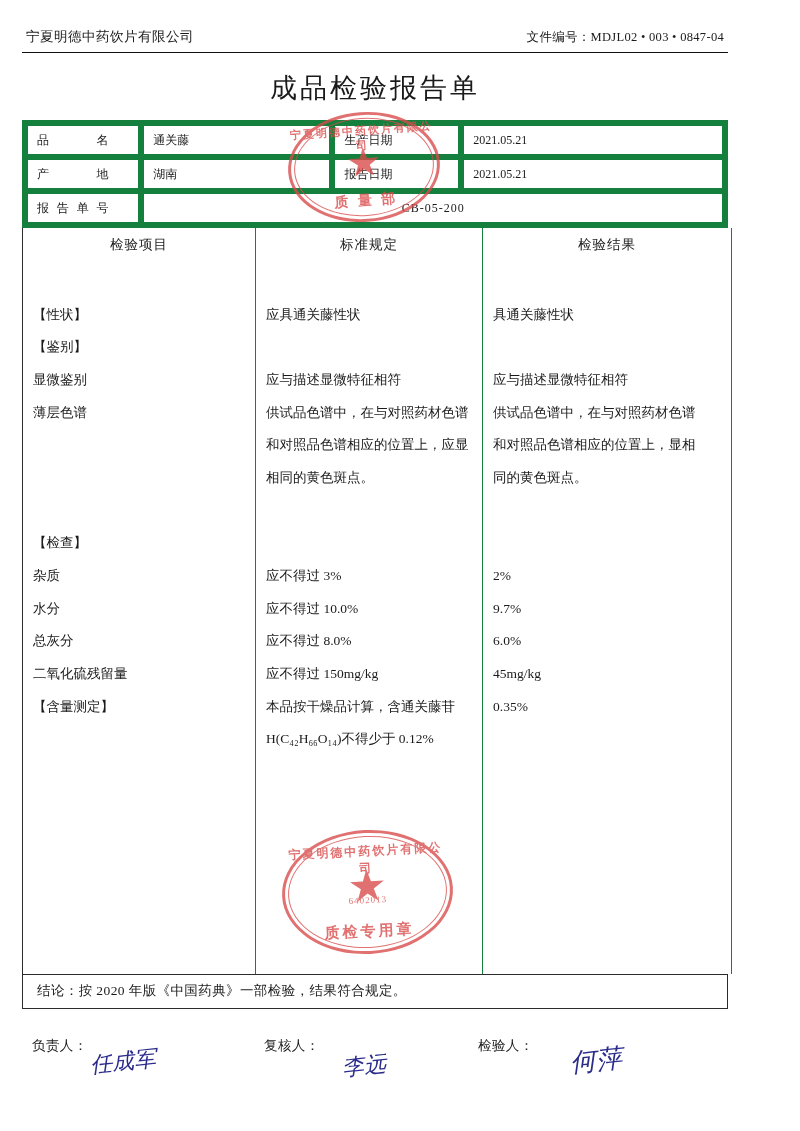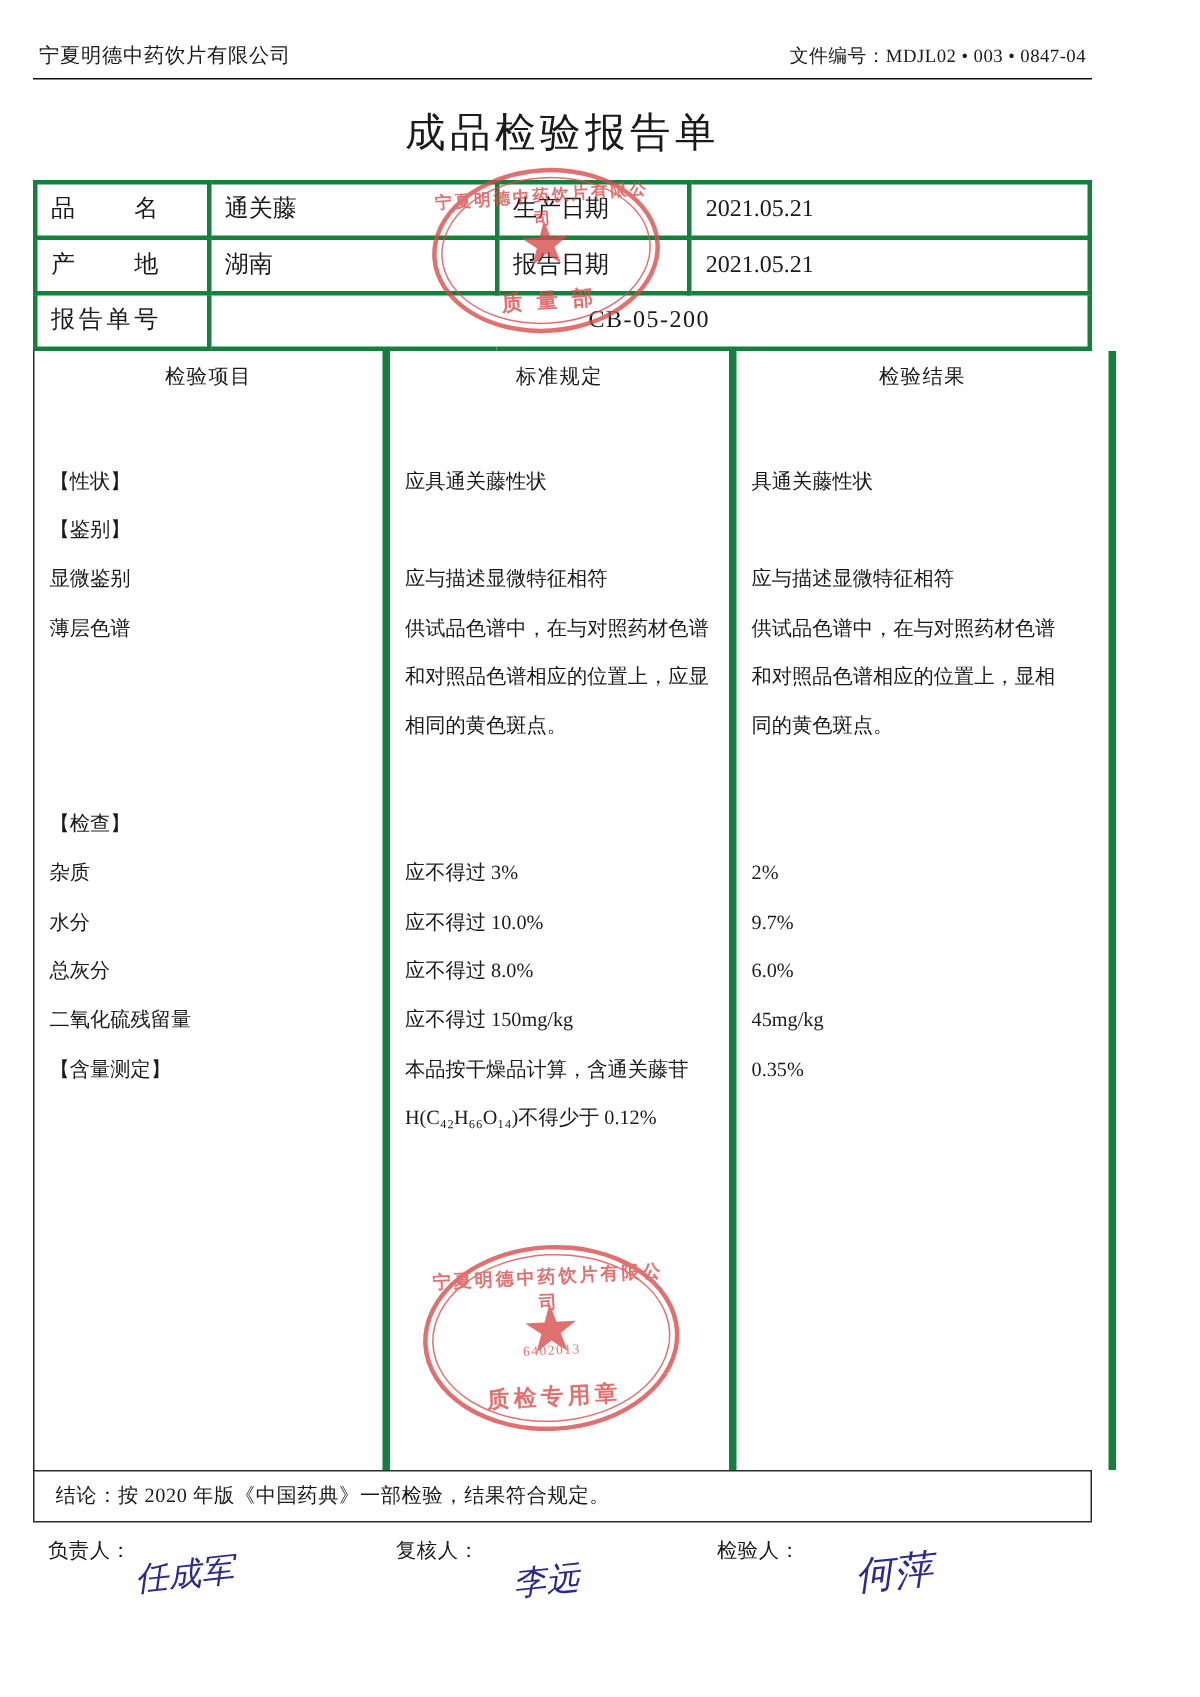--- a/index.html
+++ b/index.html
@@ -49,22 +49,22 @@
     margin: 17px 0 14px 0;
     font-family: "Liberation Serif", "DejaVu Serif", serif;
   }
 
   table.main {
     width: 100%;
     border-collapse: collapse;
     table-layout: fixed;
   }
   table.main td {
-    border: 3px solid #15803d;
-    font-size: 16px;
+    border: 6px solid #15803d;
+    font-size: 12px;
     padding: 5px 9px;
     vertical-align: top;
     line-height: 1.5;
   }
   .lbl {
     width: 88px;
     white-space: nowrap;
     letter-spacing: 0.5px;
   }
   .lbl-spaced {
@@ -84,21 +84,21 @@
 
   
   table.body {
     width: 100%;
     border-collapse: collapse;
     table-layout: fixed;
     border-top: none;
   }
   table.body td {
     border-left: 1px solid #2b2b2b;
-    border-right: 5px solid #15803d;
+    border-right: 1px solid #15803d;
     vertical-align: top;
     font-size: 13.5px;
     padding: 0;
   }
   .col-item { width: 232px; }
   .col-std  { width: 226px; }
   .col-res  { width: 248px; }
 
   .colhdr {
     text-align: center;
@@ -121,21 +121,21 @@
   .conclusion {
     border: 1px solid #2b2b2b;
     border-top: 1px solid #2b2b2b;
     font-size: 13.5px;
     padding: 7px 10px 8px 14px;
     letter-spacing: 0.4px;
   }
 
   .signrow {
     display: flex;
-    margin-top: 10px;
+    margin-top: 28px;
     font-size: 13.5px;
     padding-left: 10px;
     position: relative;
     height: 58px;
   }
   .sigblock { position: relative; }
   .sig-label { letter-spacing: 0.4px; }
   .sig-hand {
     position: absolute;
     font-family: "DejaVu Serif", serif;

